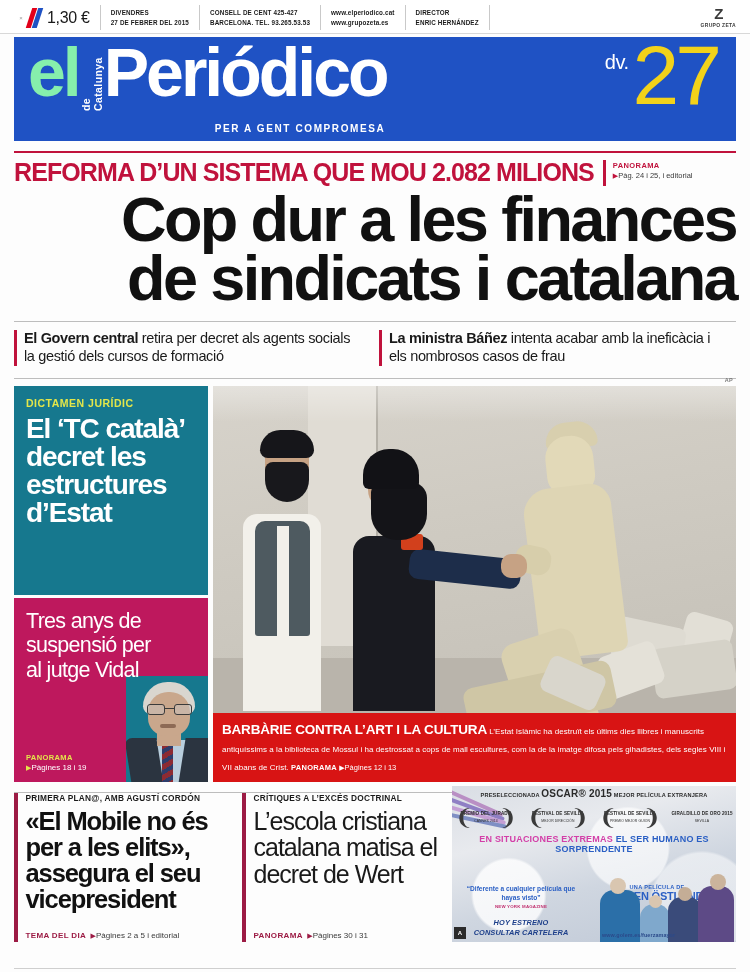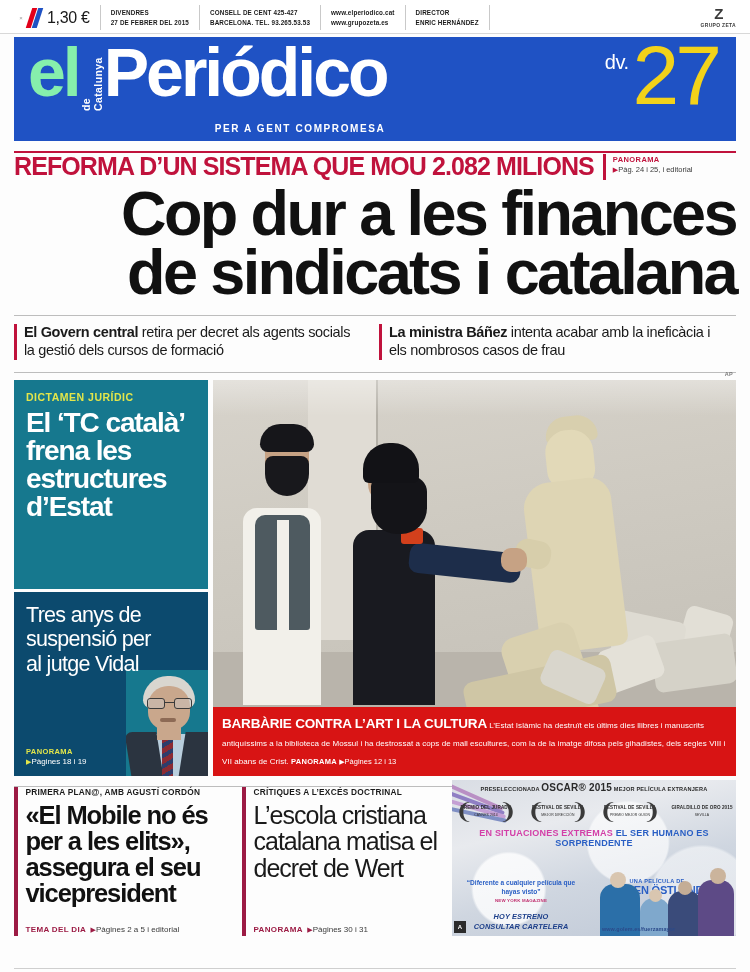--- a/index.html
+++ b/index.html
@@ -176,21 +176,21 @@
     color: #f2d21a;
     font-weight: 500;
     letter-spacing: -4px;
     -webkit-text-stroke: 0px;
   }
 
   
   .kicker-row {
     margin: 10px 14px 0 14px;
     border-top: 2px solid #c0123c;
-    padding-top: 1px;
+    padding-top: 7px;
     display: flex;
     align-items: flex-start;
   }
   .kicker-main {
     font-size: 25px;
     font-weight: bold;
     color: #c0123c;
     letter-spacing: -0.9px;
     line-height: 1;
     white-space: nowrap;
@@ -289,21 +289,21 @@
     margin-bottom: 6px;
   }
   .teal-head {
     font-size: 28px;
     font-weight: bold;
     color: #ffffff;
     line-height: 1.0;
     letter-spacing: -1.1px;
   }
   .teal-box2 {
-    background: #0c4a6e;
+    background: #be185d;
     padding: 11px 28px 9px 12px;
     flex: 1;
     position: relative;
     overflow: hidden;
   }
   .teal-head2 {
     font-size: 21.5px;
     color: #ffffff;
     line-height: 1.14;
     letter-spacing: -0.7px;
@@ -882,21 +882,21 @@
       <div class="sub-bar"></div>
       <div class="sub-text"><b>La ministra Báñez</b><span> intenta acabar amb la ineficàcia i els nombrosos casos  de frau</span></div>
     </div>
   </div>
 
   <div class="middle">
 
     <div class="left-col">
       <div class="teal-box">
         <div class="teal-kicker">DICTAMEN JURÍDIC</div>
-        <div class="teal-head">El ‘TC català’ frena les estructures d’Estat</div>
+        <div class="teal-head">El ‘TC català’ decret les estructures d’Estat</div>
       </div>
 
       <div class="teal-box2">
         <div class="teal-head2">Tres anys de suspensió per al jutge Vidal</div>
         <div class="judge-photo">
           <div class="jp-bg"></div>
           <div class="jp-shirt"></div>
           <div class="jp-jacket-l"></div>
           <div class="jp-jacket-r"></div>
           <div class="jp-tie"></div>

